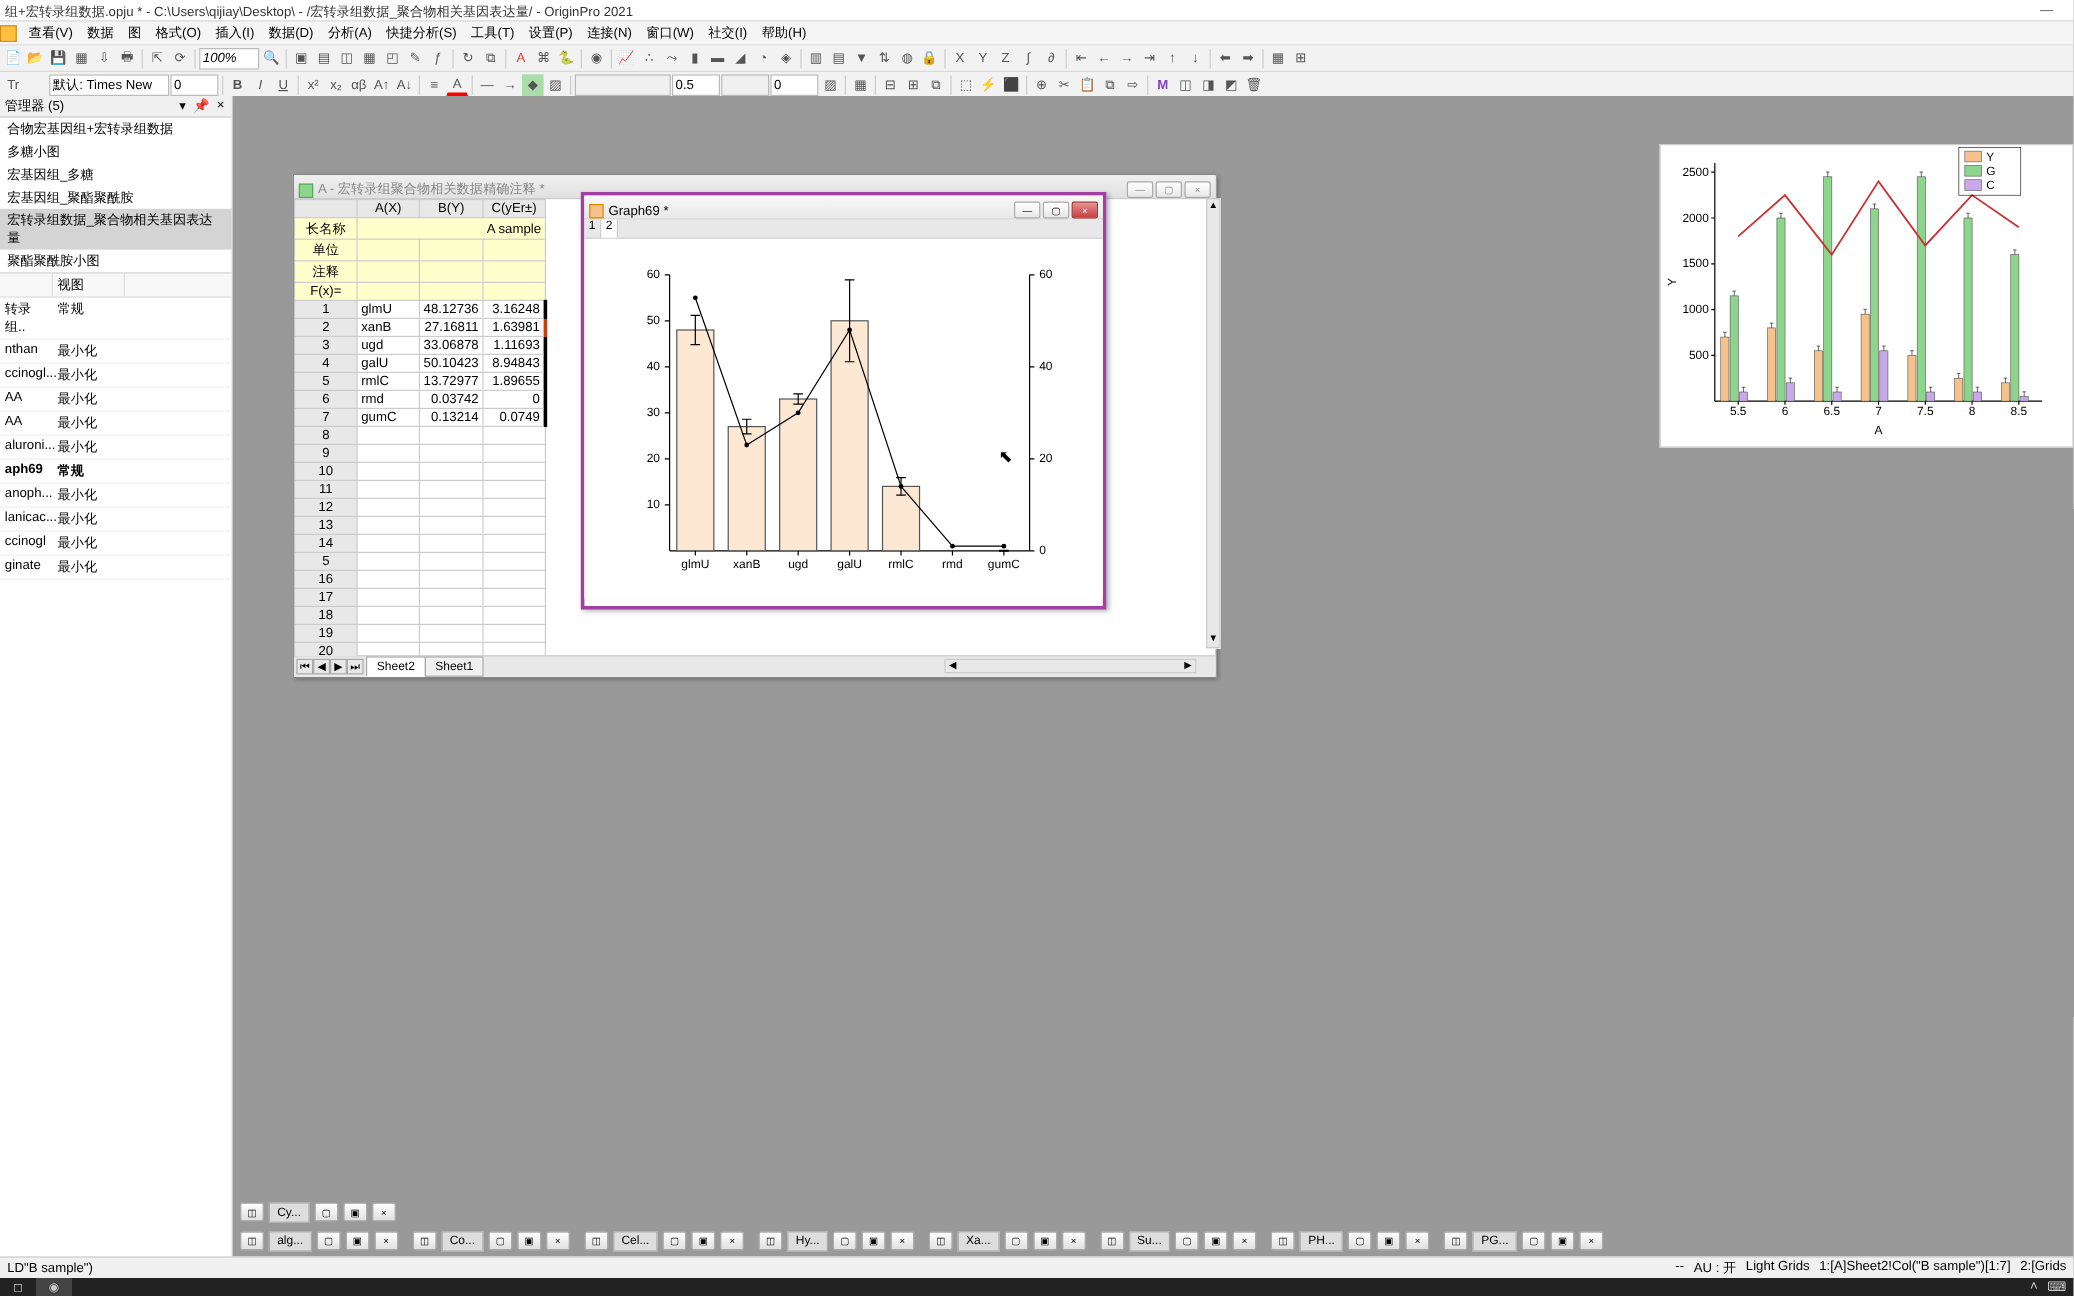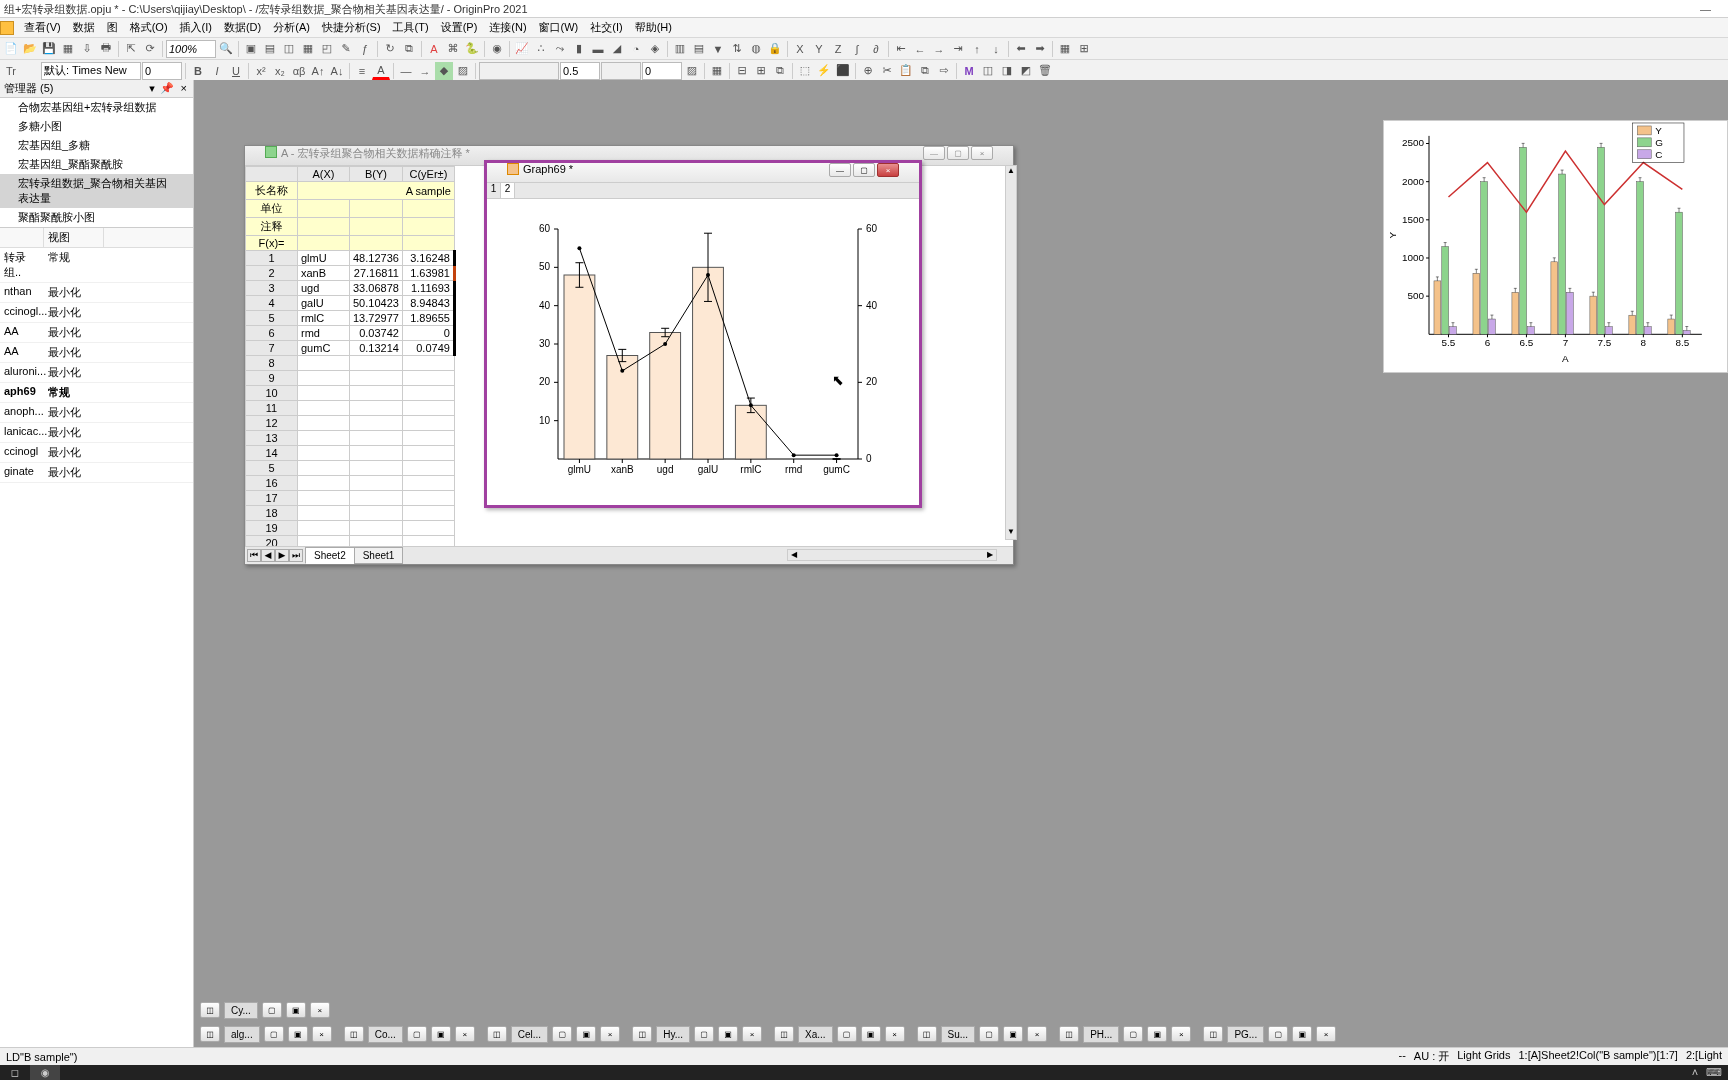--- a/index.html
+++ b/index.html
@@ -13,31 +13,31 @@
 .toolbar{height:22px;background:#f2f2f2;display:flex;align-items:center;padding:0 2px;gap:1px;border-bottom:1px solid #d8d8d8}
 .tb-btn{width:18px;height:18px;display:flex;align-items:center;justify-content:center;border:1px solid transparent;cursor:pointer;font-size:11px;color:#555}
 .tb-sep{width:1px;height:16px;background:#ccc;margin:0 2px}
 .tb-combo{height:18px;border:1px solid #bbb;background:#fff;font-size:11px;padding:0 2px}
 .main-area{position:absolute;top:80px;left:0;right:0;bottom:30px;display:flex}
 .left-panel{width:194px;background:#fff;border-right:1px solid #ccc;display:flex;flex-direction:column}
 .panel-header{height:18px;background:#f0f0f0;border-bottom:1px solid #ccc;display:flex;align-items:center;padding:0 4px;font-size:11px}
 .panel-header .panel-buttons{margin-left:auto;display:flex;gap:2px}
 .panel-header .panel-buttons span{cursor:pointer;padding:0 2px}
 .tree-area{flex:0 0 auto;border-bottom:1px solid #ccc}
-.tree-item{padding:2px 18px;font-size:11px;cursor:pointer}
+.tree-item{padding:2px 6px;font-size:11px;cursor:pointer}
 .tree-item.sel{background:#d4d4d4}
 .list-area{flex:1;overflow:auto}
 .list-header{display:flex;background:#f8f8f8;border-bottom:1px solid #ddd}
 .list-header>div{padding:2px 4px;border-right:1px solid #ddd;font-size:11px}
 .list-row{display:flex;border-bottom:1px solid #f0f0f0}
 .list-row>div{padding:2px 4px;font-size:11px}
 .list-row.bold{font-weight:bold}
 .mdi-area{flex:1;background:#999;position:relative;overflow:hidden}
 .child-window{position:absolute;background:#fff;border:1px solid #888;box-shadow:2px 2px 4px rgba(0,0,0,.3)}
-.child-title{height:20px;background:linear-gradient(#f8f8f8,#e8e8e8);display:flex;align-items:flex-start;padding:0 20px;border-bottom:1px solid #ccc}
+.child-title{height:20px;background:linear-gradient(#f8f8f8,#e8e8e8);display:flex;align-items:flex-end;padding:0 4px;border-bottom:1px solid #ccc}
 .child-title.inactive{background:linear-gradient(#f0f0f0,#e0e0e0);color:#888}
 .child-buttons{margin-left:auto;display:flex;gap:2px}
 .child-btn{width:22px;height:14px;border:1px solid #aaa;background:linear-gradient(#fff,#e8e8e8);display:flex;align-items:center;justify-content:center;font-size:8px;cursor:pointer;border-radius:2px}
 .child-btn.close{background:linear-gradient(#e89090,#c84040);color:#fff;border-color:#a03030}
 .worksheet{position:absolute;left:50px;top:65px;width:770px;height:420px}
 .ws-grid{overflow:auto;position:relative}
 .ws-table{border-collapse:collapse;font-size:11px}
 .ws-table th,.ws-table td{border:1px solid #ccc;padding:1px 3px;height:13px;text-align:right;min-width:52px;font-weight:normal}
 .ws-table th{background:#e8e8e8;text-align:center}
 .ws-table .rownum{background:#e8e8e8;text-align:center;width:30px;min-width:30px}
@@ -746,21 +746,21 @@
   </div>
 </div>
 
 <div class="statusbar">
   <span>LD"B sample")</span>
   <div class="right">
     <span>--</span>
     <span>AU : 开</span>
     <span>Light Grids</span>
     <span>1:[A]Sheet2!Col("B sample")[1:7]</span>
-    <span>2:[Light</span>
+    <span>2:[Grids</span>
   </div>
 </div>
 
 <div class="os-taskbar">
   <div class="os-item">◻</div>
   <div class="os-item" style="background:#444">◉</div>
   <div style="margin-left:auto;display:flex;color:#ccc;padding:0 6px;gap:8px">
     <span>˄</span>
     <span>⌨</span>
   </div>

